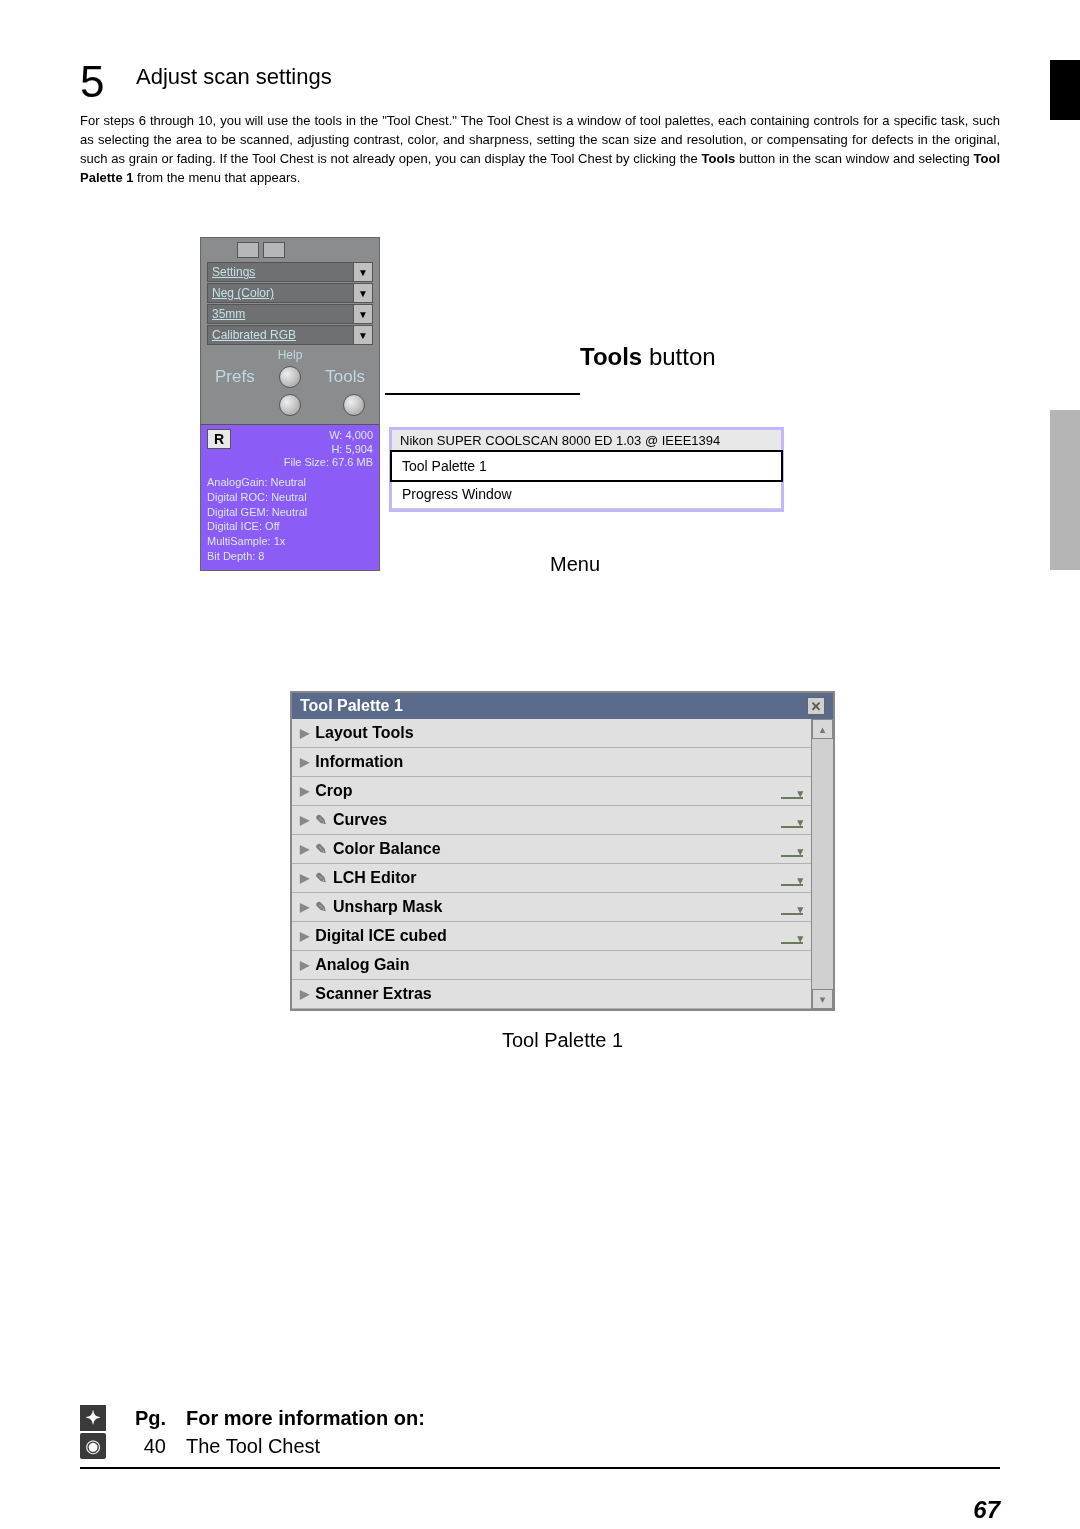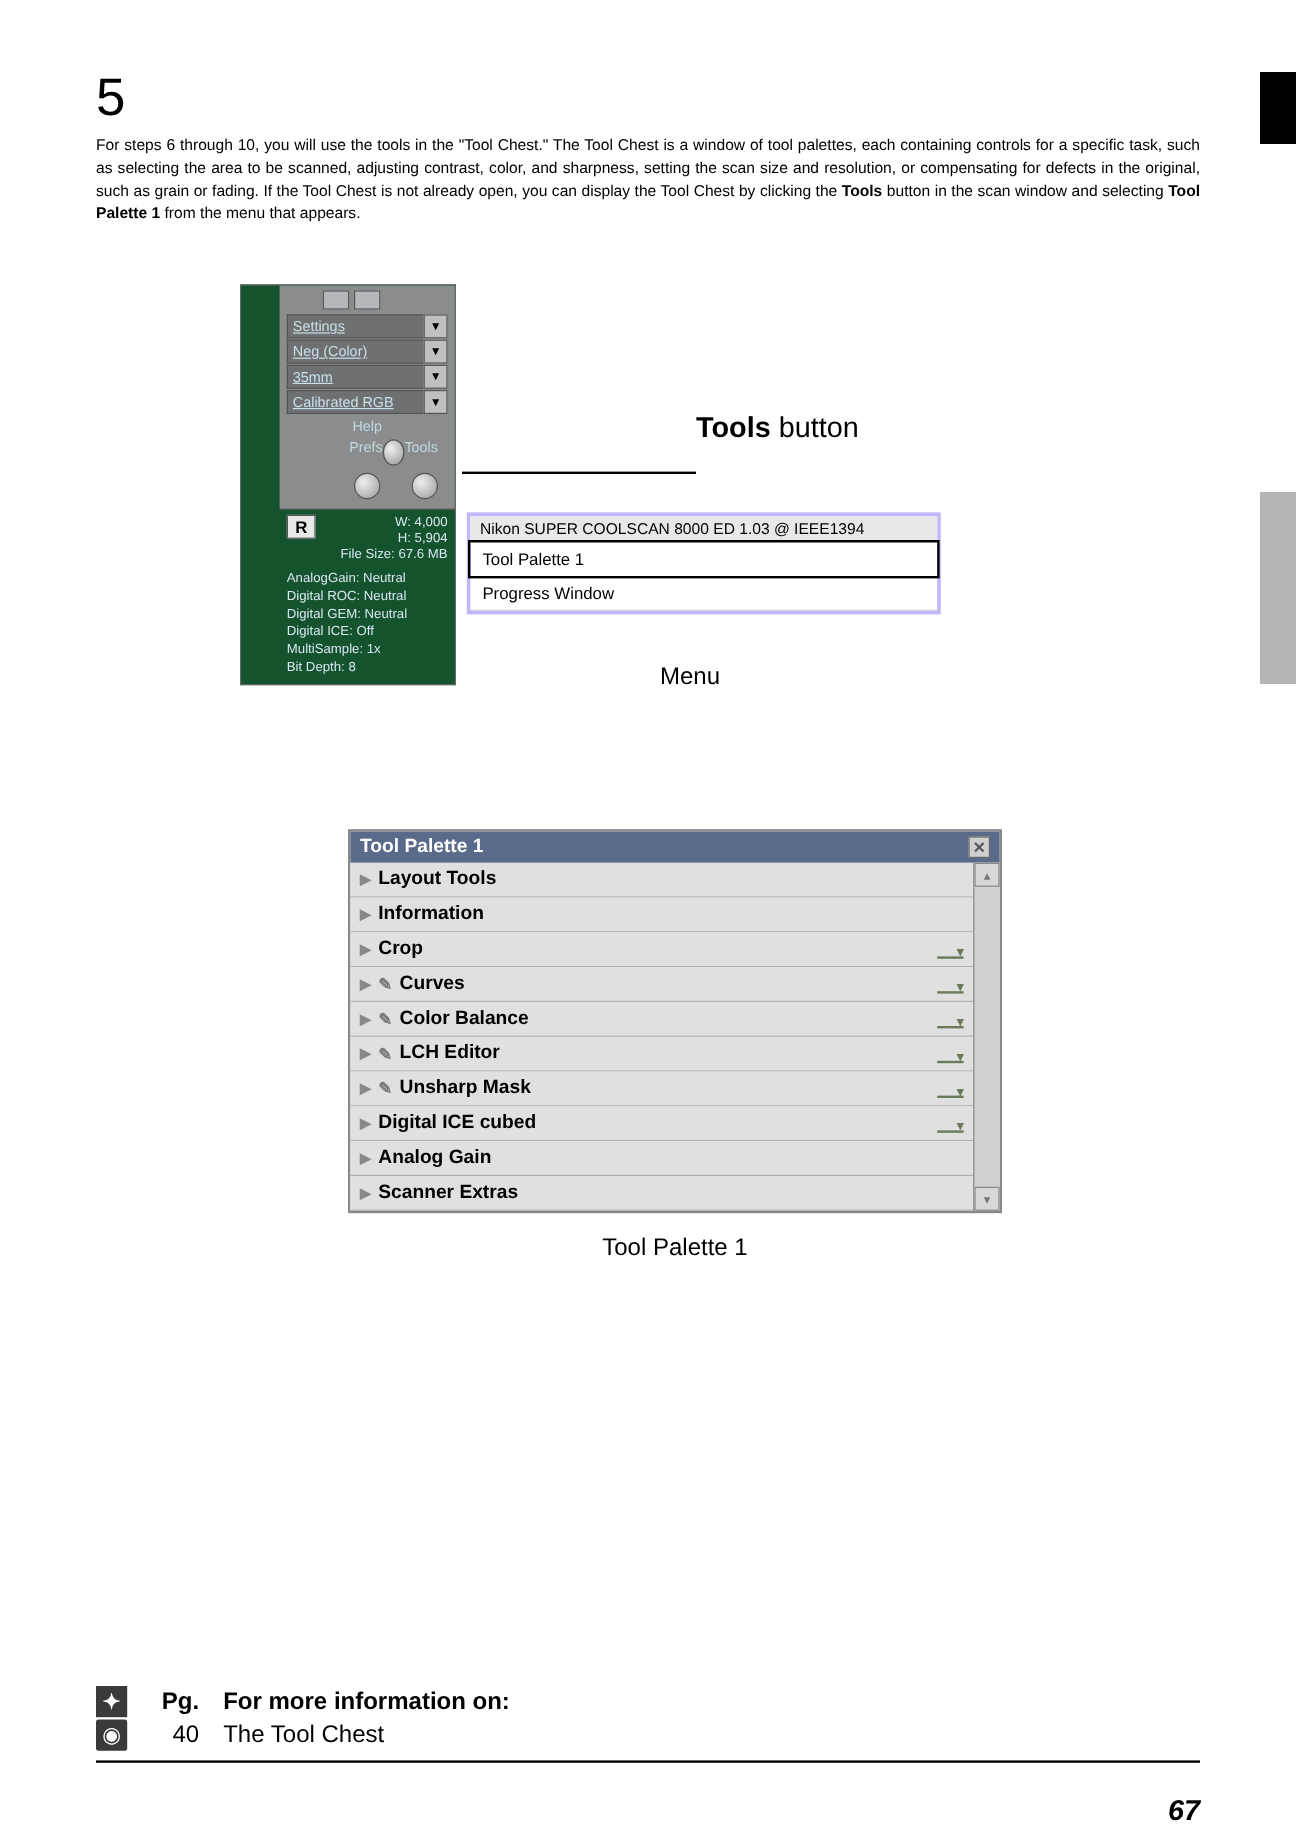--- a/index.html
+++ b/index.html
@@ -54,26 +54,25 @@
     text-align: justify;
   }
   
   .scan-area {
     margin-top: 50px;
     margin-left: 120px;
     position: relative;
     width: 560px;
   }
   .scan-panel {
-    background: #14532d;
+    background: #8b5cf6;
     width: 180px;
     border: 1px solid #666;
     font-size: 13px;
     color: #fff;
-    padding-left: 32px;
   }
   .scan-top {
     background: #8a8c8e;
     padding: 4px 6px 2px 6px;
   }
   .mini-icon-row { display:flex; gap:4px; margin-bottom:4px; padding-left:30px;}
   .mini-icon { width:22px; height:16px; background:#b5b8ba; border:1px solid #555; }
   .dd-row {
     display: flex;
     align-items: center;
@@ -106,23 +105,23 @@
   }
   .help-row {
     padding: 2px 4px;
     display: flex;
     justify-content: space-between;
     align-items: flex-end;
     color: #c0d8e0;
     font-size: 12px;
   }
   .prefs-tools {
-    display:flex; justify-content:space-between; 
+    display:flex; justify-content:space-between; align-items:center;
     padding: 2px 8px 6px 8px;
-    color:#c0d8e0; font-size:12px;margin-left:44px;
+    color:#c0d8e0; font-size:17px;
   }
   .circle-btn {
     width:22px; height:22px; border-radius:50%;
     background: radial-gradient(circle at 35% 35%, #eee, #999);
     border:1px solid #555;
   }
   .r-box {
     display:flex; padding:4px 6px;
     border-top:1px solid #555;
   }
@@ -276,20 +275,21 @@
 </style>
 </head>
 <body>
 
 <div class="page">
   <div class="tab-mark"></div>
   <div class="tab-mark2"></div>
 
   <div class="step-head">
     <div class="step-num">5</div>
+    <div class="step-title">Adjust scan settings</div>
   </div>
   <div class="step-body">
     <span>For steps 6 through 10, you will use the tools in the "Tool Chest."  The Tool Chest is a window of tool palettes, each containing controls for a specific task, such as selecting the area to be scanned, adjusting contrast, color, and sharpness, setting the scan size and resolution, or compensating for defects in the original, such as grain or fading.  If the Tool Chest is not already open, you can display the Tool Chest by clicking the </span><b>Tools</b><span> button in the scan window and selecting </span><b>Tool Palette 1</b><span> from the menu that appears.</span>
   </div>
 
   <div class="scan-area">
     <div class="scan-panel">
       <div class="scan-top">
         <div class="mini-icon-row">
           <div class="mini-icon"></div>

